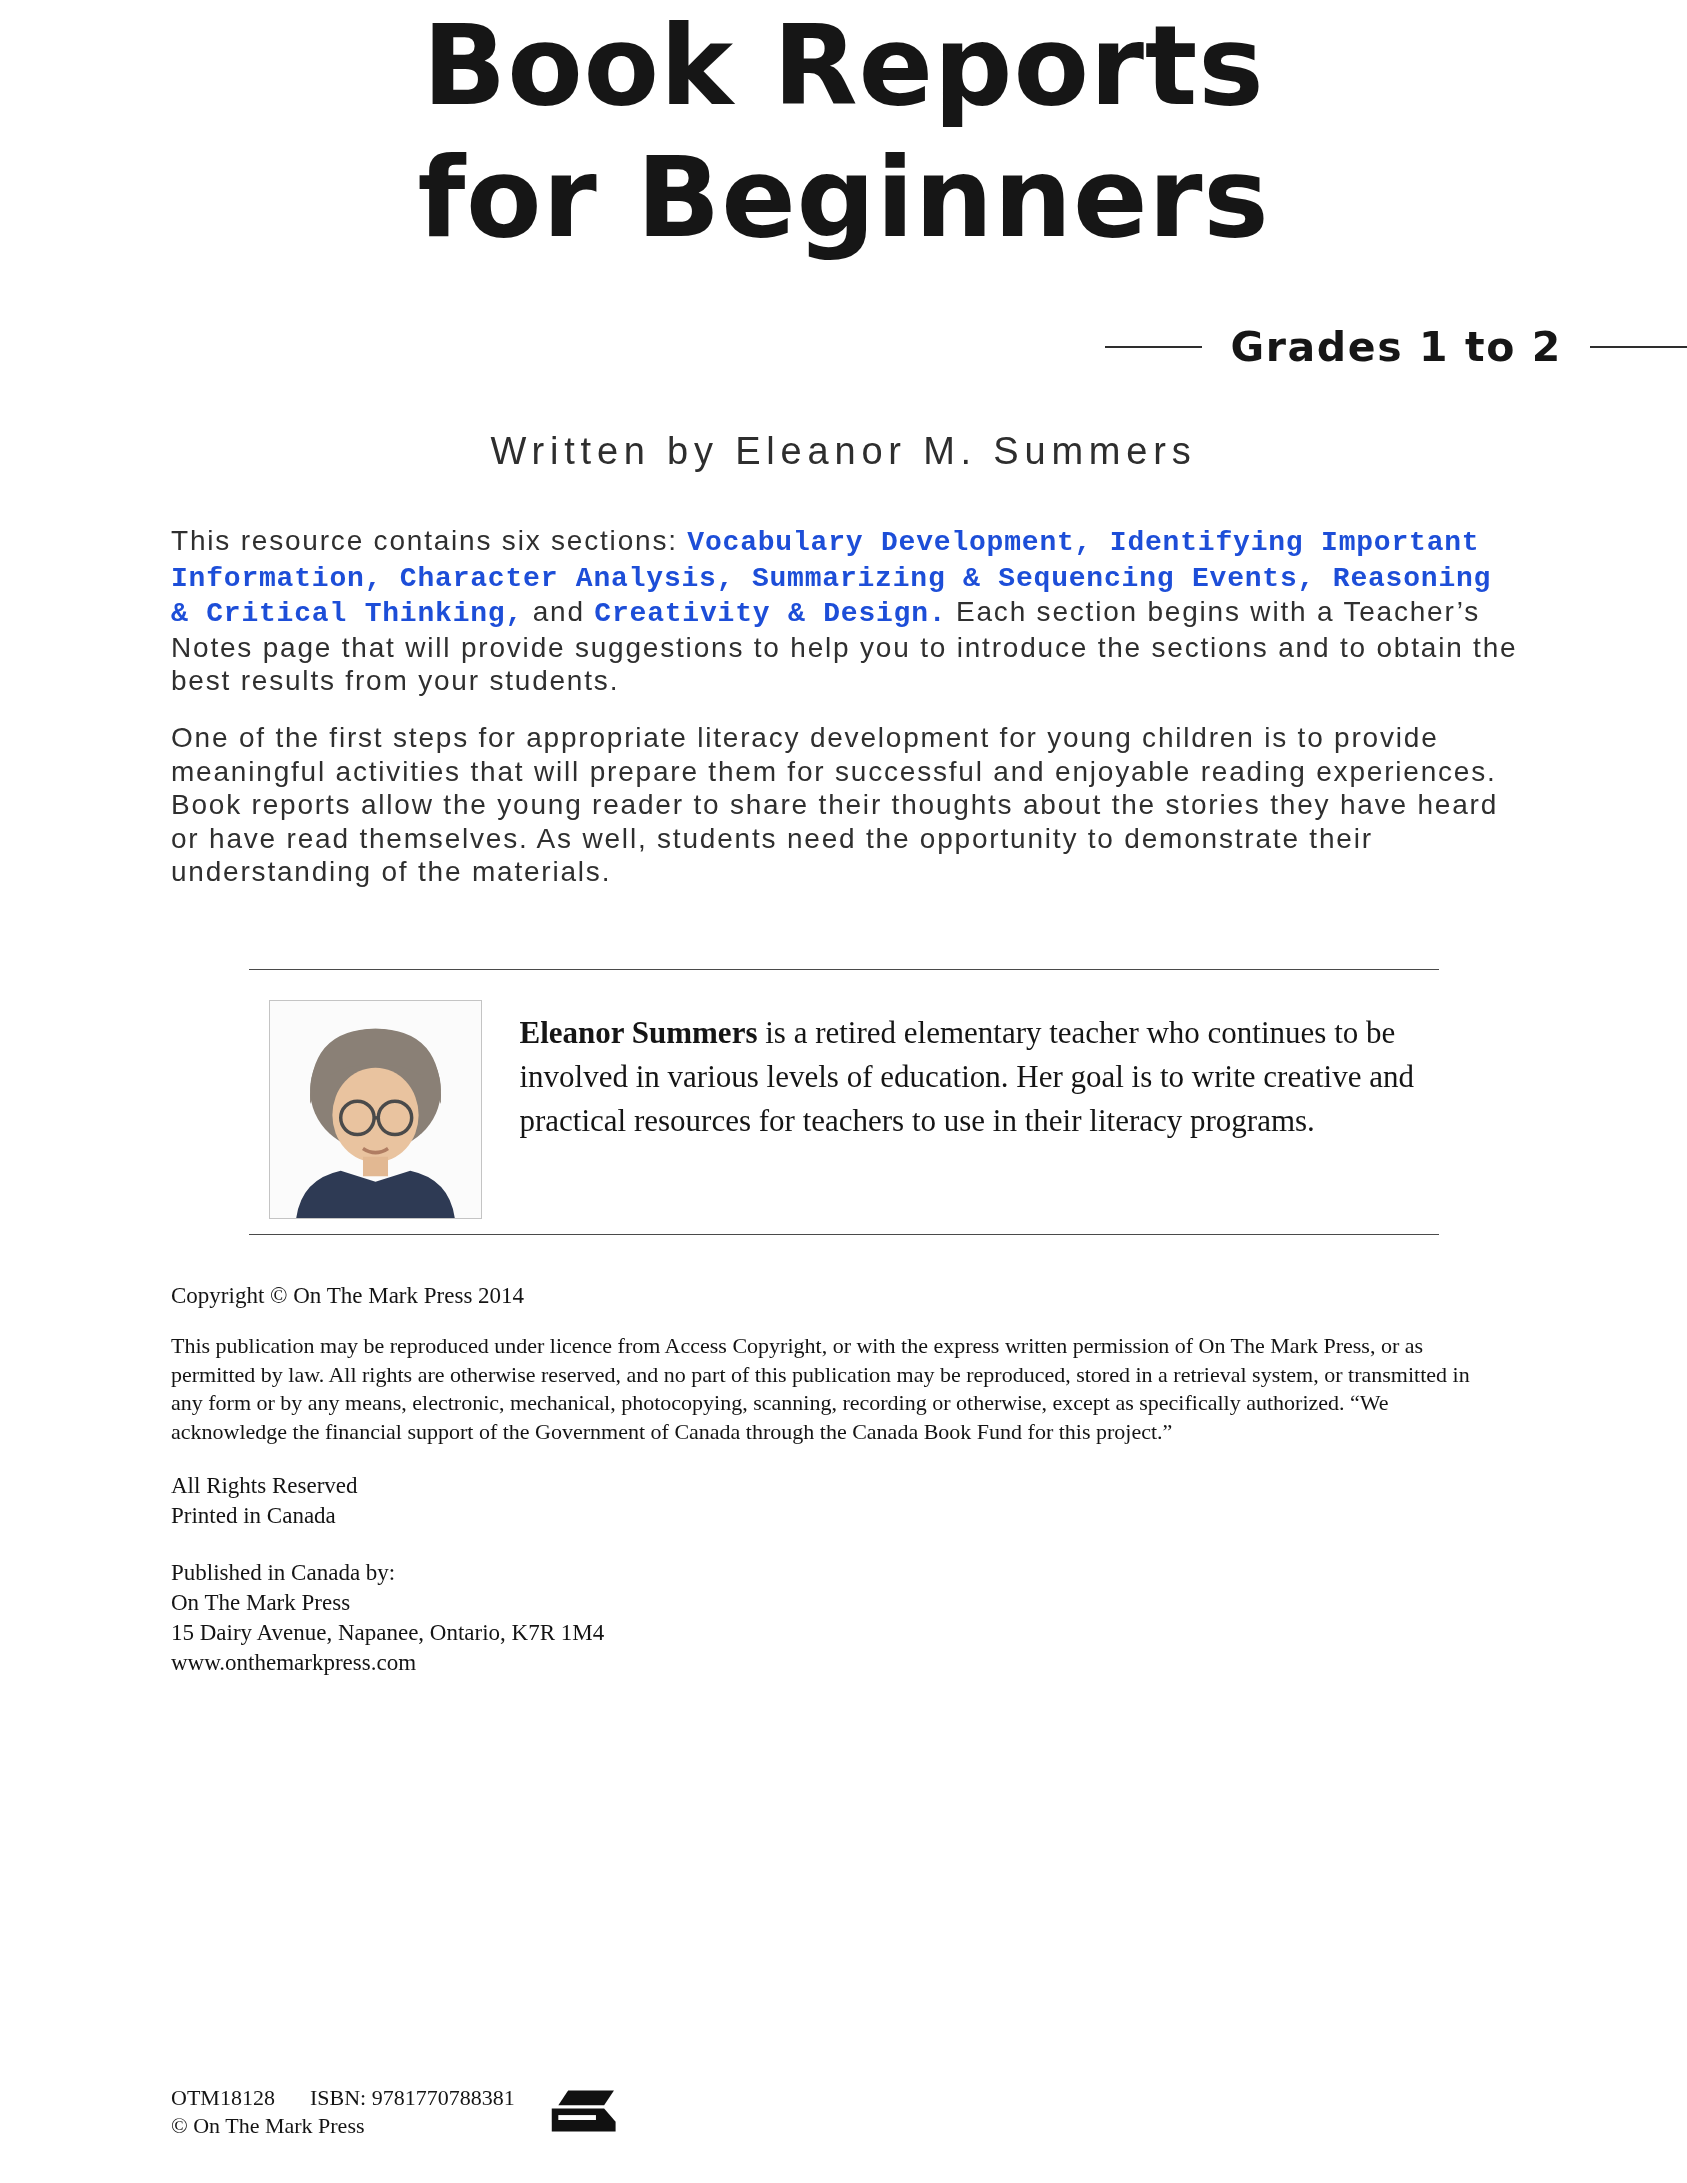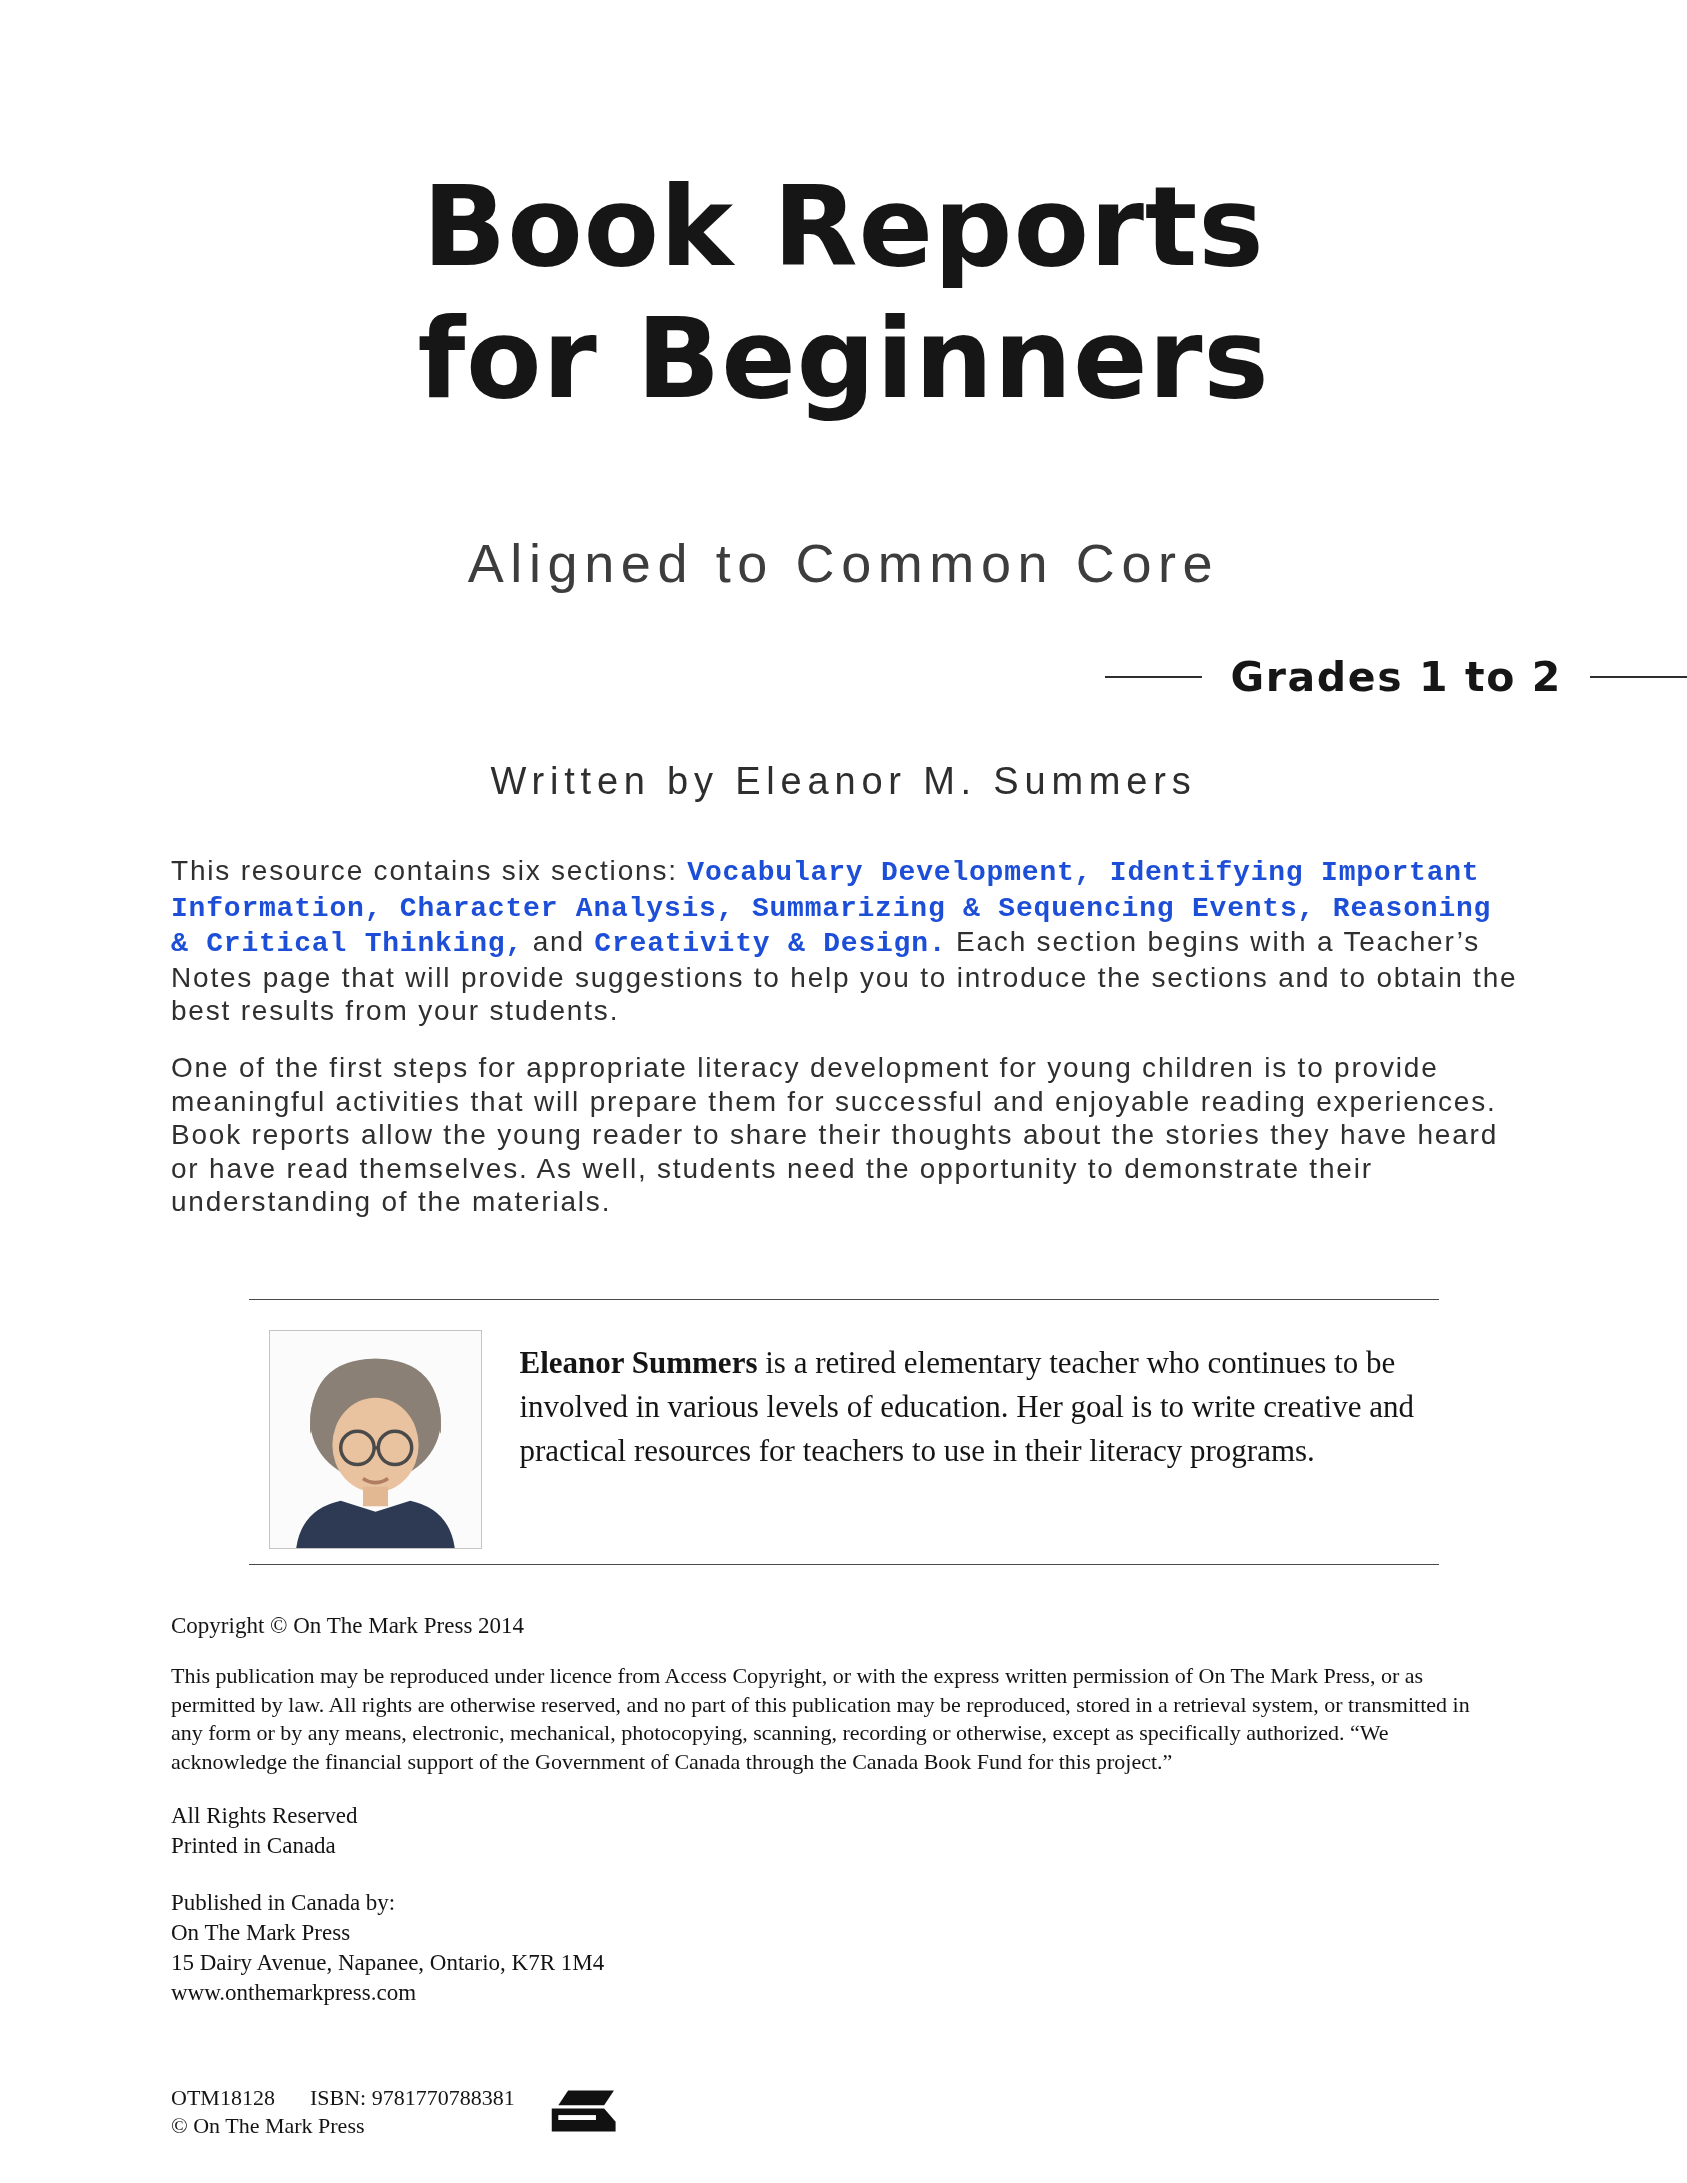--- a/index.html
+++ b/index.html
@@ -8,21 +8,20 @@
     position: relative;
     width: 1687px;
     height: 2183px;
     background: #ffffff;
     color: #1b1b1b;
     font-family: "Liberation Sans", sans-serif;
     overflow: hidden;
   }
   
   .title {
-    padding-top: 161px;
     text-align: center;
     font-family: "DejaVu Sans", sans-serif;
     font-weight: 700;
     font-size: 110px;
     line-height: 1.2;
     letter-spacing: 0.8px;
     color: #161616;
   }
   .title-line { display: block; }
   .subtitle {
@@ -139,21 +138,20 @@
 </head>
 <body>
 
 <div class="page">
 
   <h1 class="title">
     <span class="title-line">Book Reports</span>
     <span class="title-line">for Beginners</span>
   </h1>
 
-  <div class="subtitle">Aligned to Common Core</div>
 
   <div class="grades-row">
     <span class="grades-rule"></span>
     <span class="grades-label">Grades 1 to 2</span>
     <span class="grades-rule"></span>
   </div>
 
   <div class="byline">Written by Eleanor M. Summers</div>
 
   <div class="intro">

